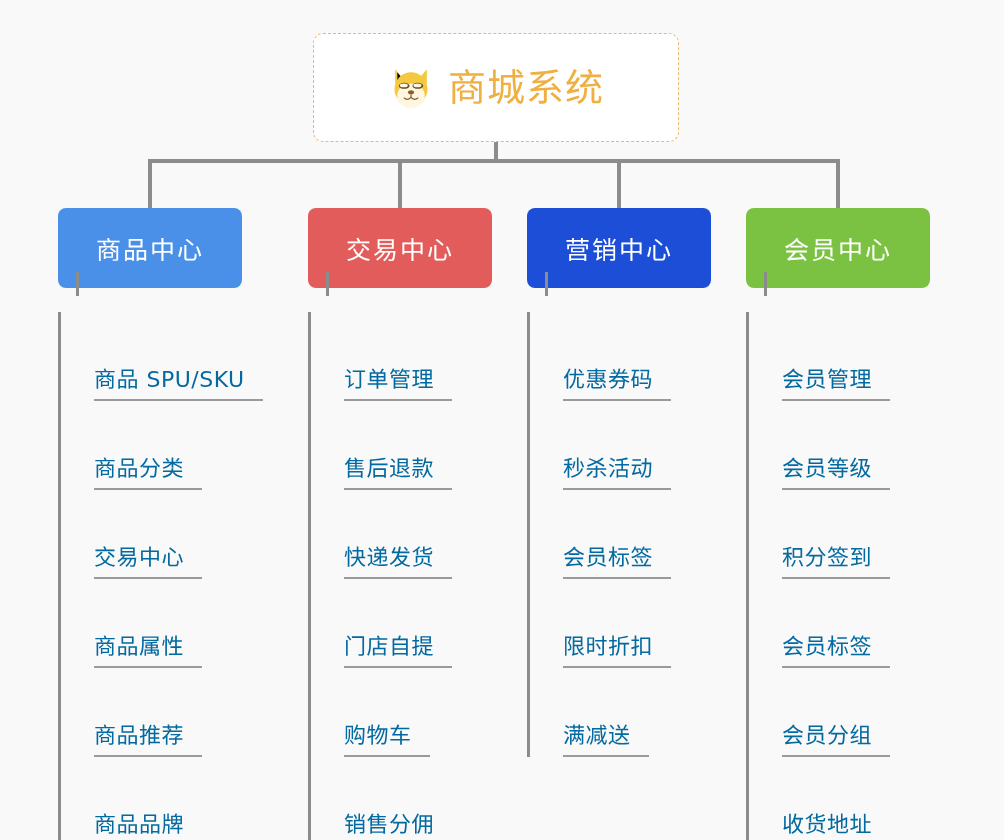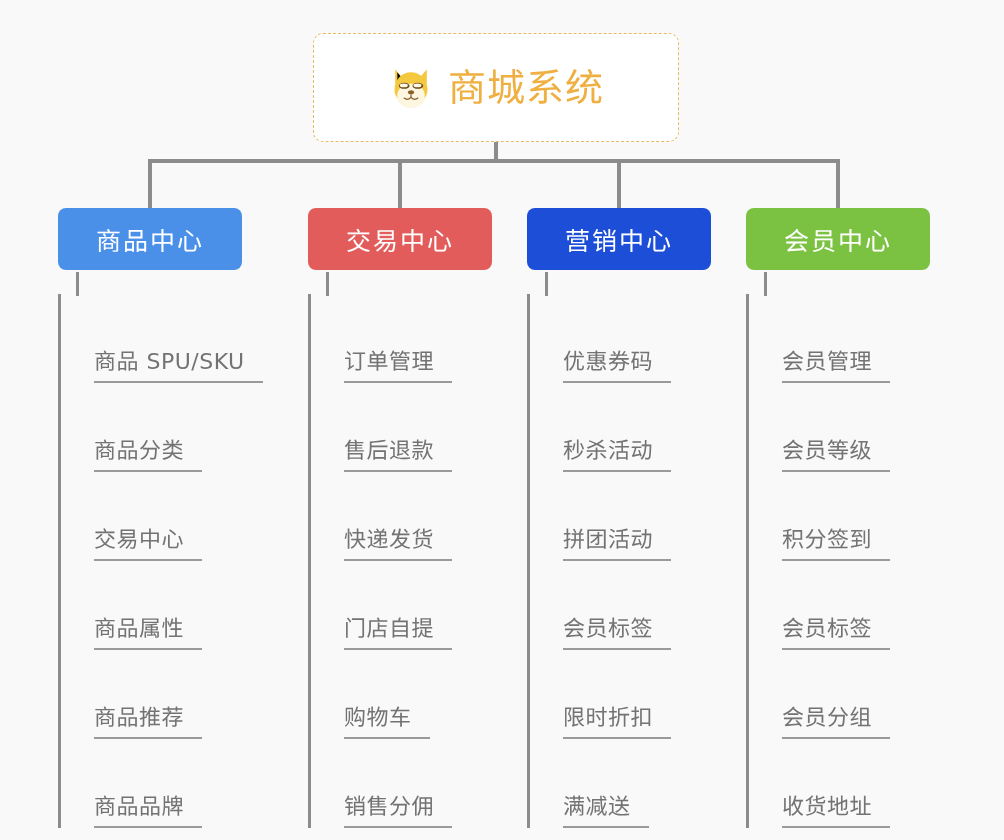--- a/index.html
+++ b/index.html
@@ -65,21 +65,21 @@
     position: absolute;
     top: 208px;
     width: 184px;
   }
   .col-1 { left: 58px;  }
   .col-2 { left: 308px; }
   .col-3 { left: 527px; }
   .col-4 { left: 746px; }
 
   .cat-box {
-    height: 62px;
+    height: 80px;
     border-radius: 8px;
     display: flex;
     align-items: center;
     justify-content: center;
     color: #ffffff;
     font-size: 25px;
     letter-spacing: 2px;
     white-space: nowrap;
   }
 
@@ -109,21 +109,21 @@
   .item-inner {
     position: relative;
     margin-left: 33px;
     padding-bottom: 6px;
     border-bottom: 2px solid #9a9a9a;
     display: inline-block;
   }
   .item-label {
     display: block;
     font-size: 22px;
-    color: #737373;
+    color: #0369a1;
     white-space: nowrap;
     letter-spacing: 0.5px;
     padding-right: 18px;
   }
 </style>
 </head>
 <body style="background: rgb(249, 249, 249);">
 
 <div id="mindmap">
 
@@ -243,25 +243,20 @@
             <span class="item-label">优惠券码</span>
           </div>
         </div>
       <div class="item">
           <div class="item-inner">
             <span class="item-label">秒杀活动</span>
           </div>
         </div>
       <div class="item">
           <div class="item-inner">
-            <span class="item-label">拼团活动</span>
-          </div>
-        </div>
-      <div class="item">
-          <div class="item-inner">
             <span class="item-label">会员标签</span>
           </div>
         </div>
       <div class="item">
           <div class="item-inner">
             <span class="item-label">限时折扣</span>
           </div>
         </div>
       <div class="item">
           <div class="item-inner">

